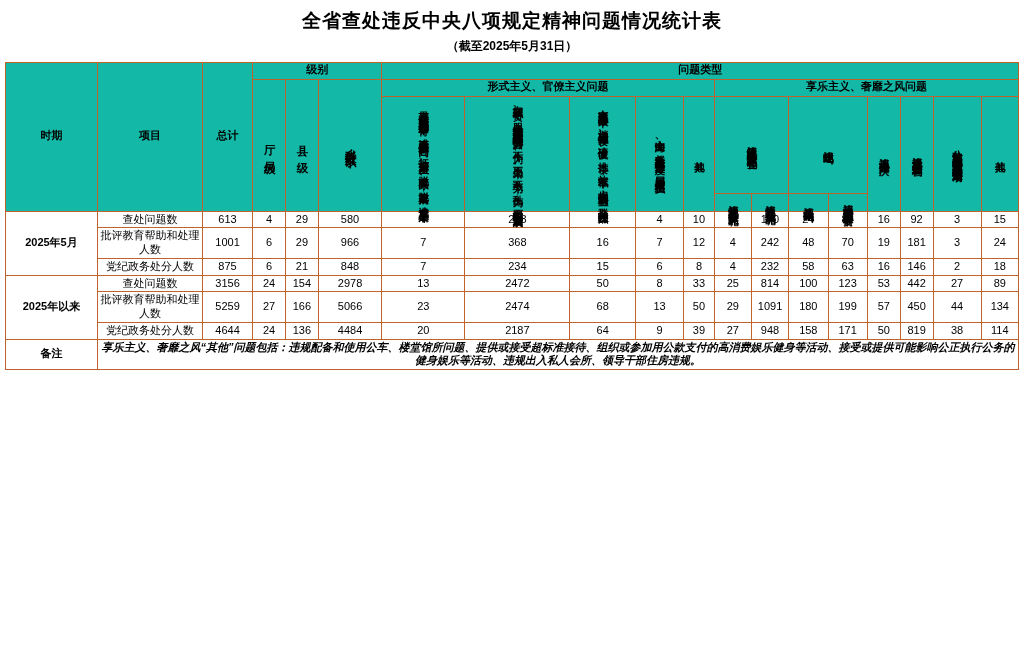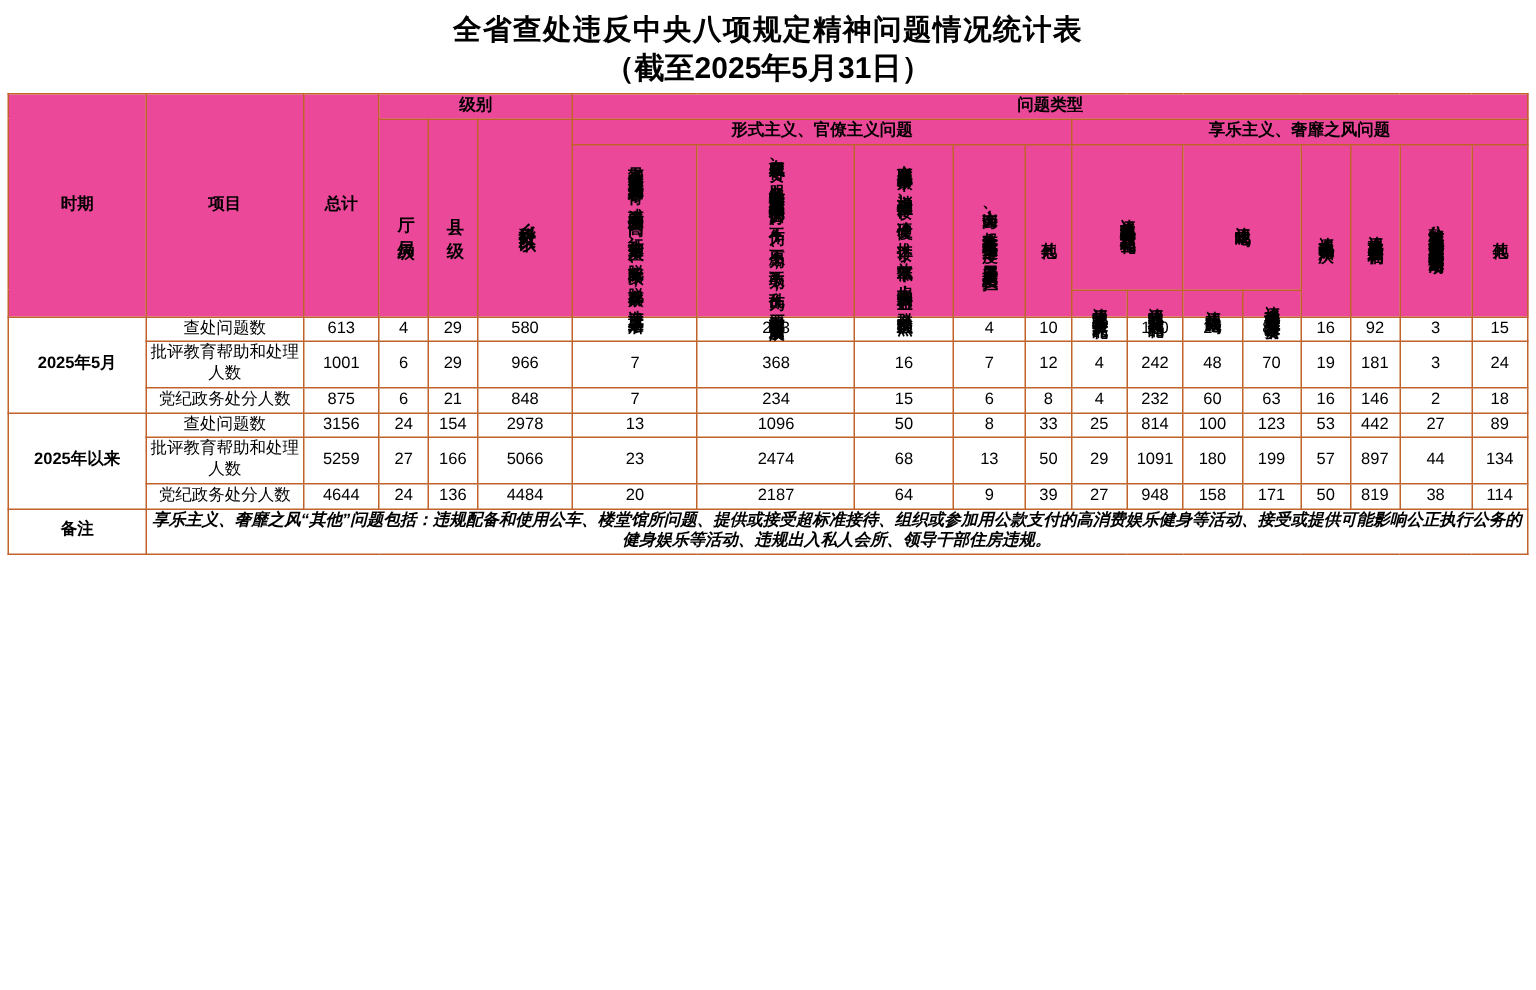--- a/index.html
+++ b/index.html
@@ -25,42 +25,43 @@
     padding-top: 8px;
     padding-bottom: 4px;
   }
   .title-main {
     font-size: 19px;
     font-weight: bold;
     letter-spacing: 1px;
     line-height: 26px;
   }
   .title-sub {
-    font-size: 20px;
+    font-size: 12px;
     font-weight: bold;
     line-height: 24px;
   }
   table.stat {
     border-collapse: collapse;
     width: 1014px;
     margin: 0 5px;
     table-layout: fixed;
   }
   table.stat td, table.stat th {
     border: 1px solid #c0632a;
     text-align: center;
     vertical-align: middle;
     font-size: 11px;
     padding: 1px 2px;
     word-break: break-all;
     line-height: 1.25;
   }
   .hdr {
-    background: #ec4899;
-    font-weight: bold;
+    background: #14b8a6;
+    font-weight: bold;
+    font-family: Liberation Mono, monospace;
   }
   .vwrap {
     display: flex;
     align-items: center;
     justify-content: center;
     height: 100%;
   }
   .vtext {
     writing-mode: vertical-rl;
     text-orientation: upright;
@@ -295,37 +296,37 @@
         <td class="num">6</td>
         <td class="num">21</td>
         <td class="num">848</td>
         <td class="num">7</td>
         <td class="num">234</td>
         <td class="num">15</td>
         <td class="num">6</td>
         <td class="num">8</td>
         <td class="num">4</td>
         <td class="num">232</td>
-        <td class="num">60</td>
+        <td class="num">58</td>
         <td class="num">63</td>
         <td class="num">16</td>
         <td class="num">146</td>
         <td class="num">2</td>
         <td class="num">18</td>
       </tr>
 
       <tr>
         <td class="period" rowspan="3">2025年以来</td>
         <td class="rowlabel">查处问题数</td>
         <td class="num">3156</td>
         <td class="num">24</td>
         <td class="num">154</td>
         <td class="num">2978</td>
         <td class="num">13</td>
-        <td class="num">1096</td>
+        <td class="num">2472</td>
         <td class="num">50</td>
         <td class="num">8</td>
         <td class="num">33</td>
         <td class="num">25</td>
         <td class="num">814</td>
         <td class="num">100</td>
         <td class="num">123</td>
         <td class="num">53</td>
         <td class="num">442</td>
         <td class="num">27</td>
@@ -340,21 +341,21 @@
         <td class="num">23</td>
         <td class="num">2474</td>
         <td class="num">68</td>
         <td class="num">13</td>
         <td class="num">50</td>
         <td class="num">29</td>
         <td class="num">1091</td>
         <td class="num">180</td>
         <td class="num">199</td>
         <td class="num">57</td>
-        <td class="num">897</td>
+        <td class="num">450</td>
         <td class="num">44</td>
         <td class="num">134</td>
       </tr>
       <tr>
         <td class="rowlabel">党纪政务处分人数</td>
         <td class="num">4644</td>
         <td class="num">24</td>
         <td class="num">136</td>
         <td class="num">4484</td>
         <td class="num">20</td>

